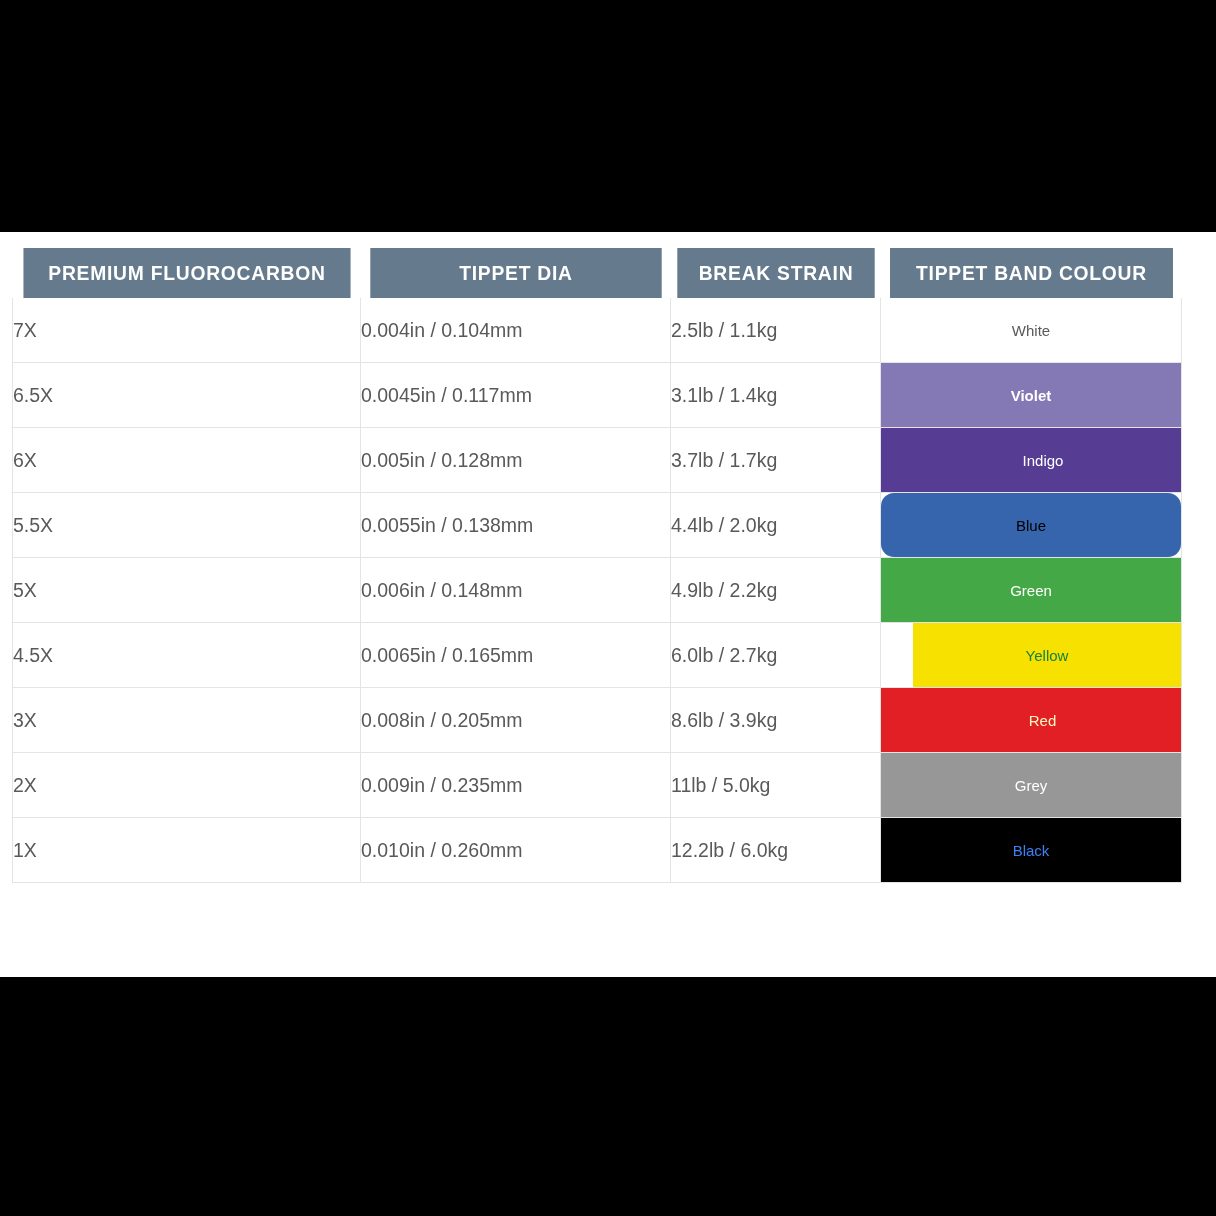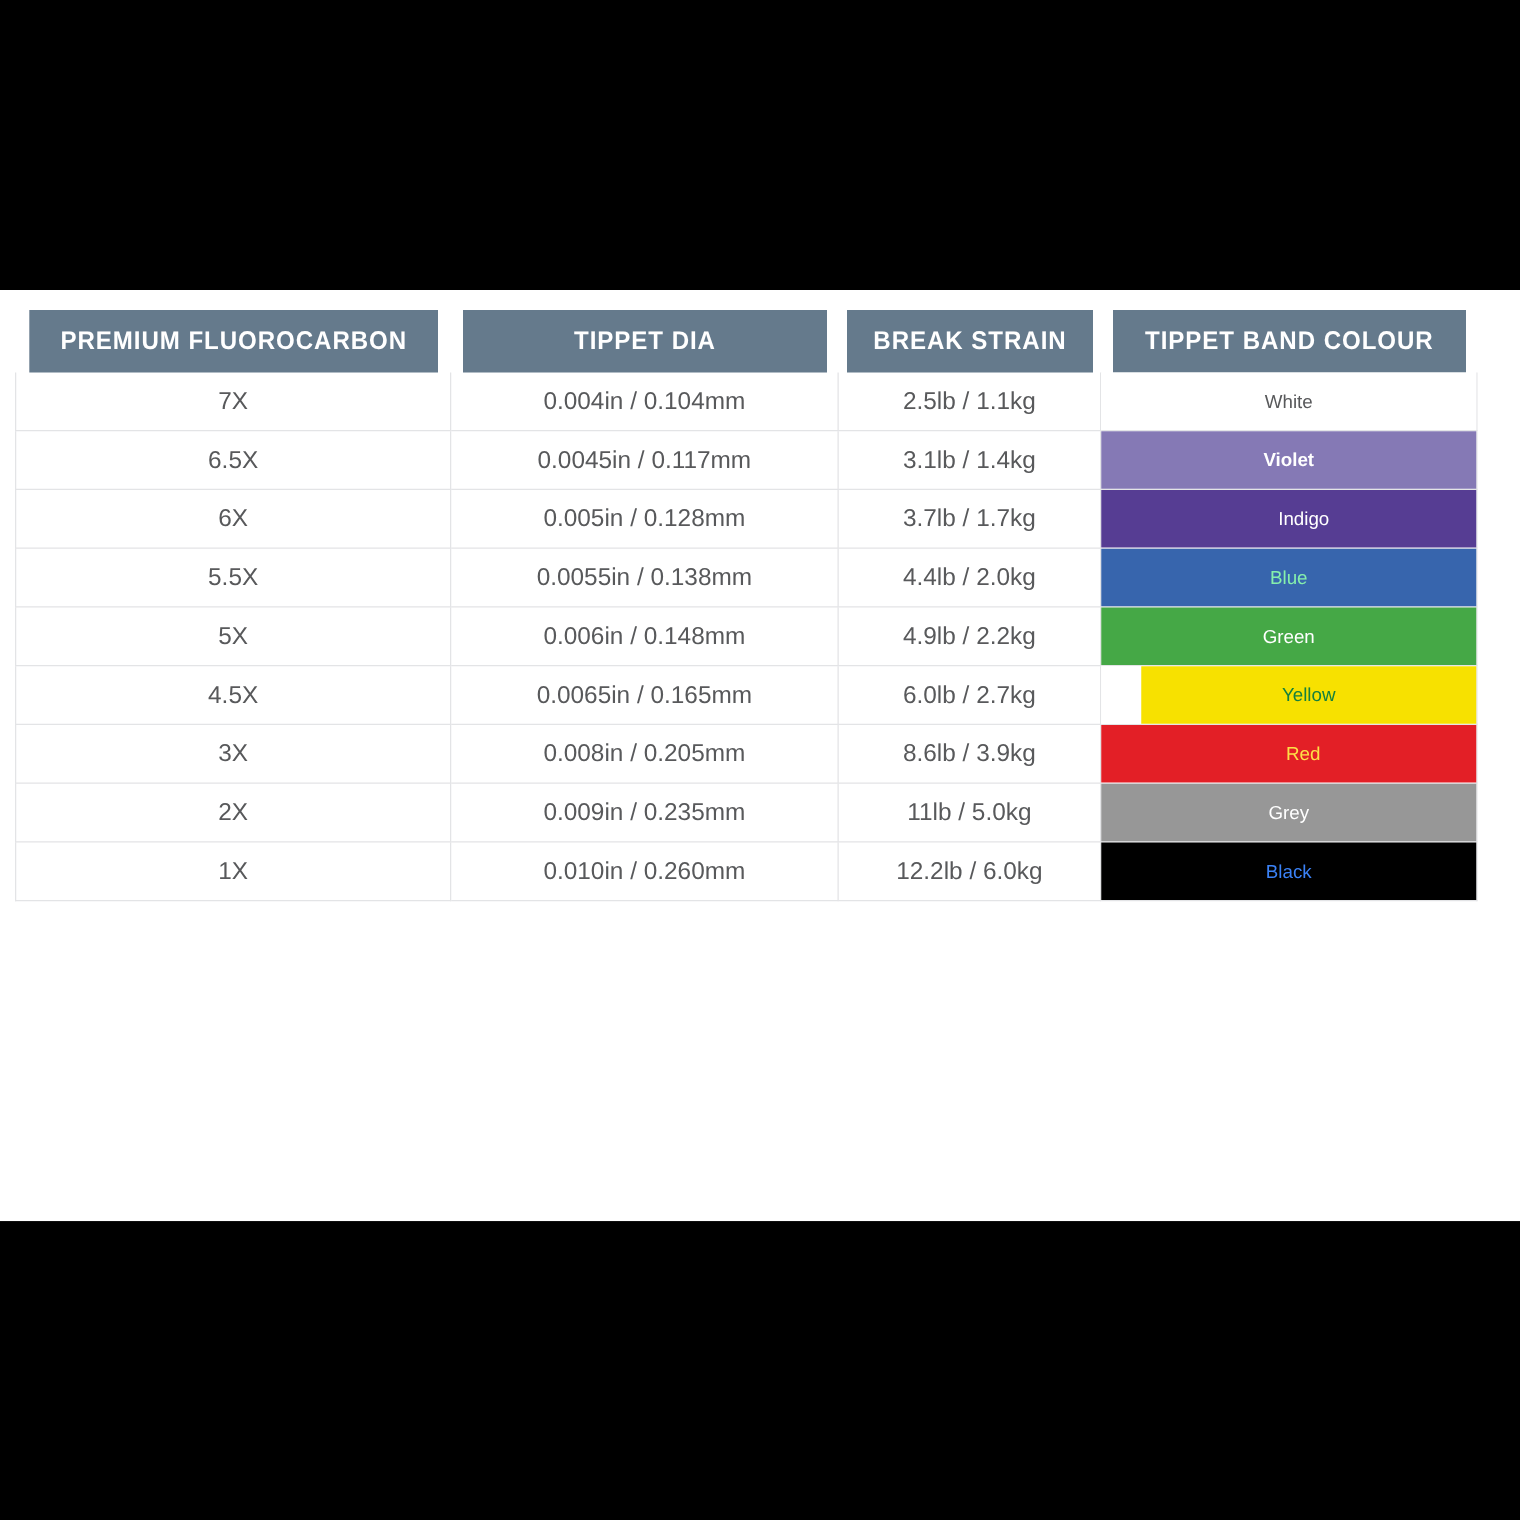--- a/index.html
+++ b/index.html
@@ -66,24 +66,23 @@
     text-align: center;
     vertical-align: middle;
     padding: 0 6px;
     border: none;
     white-space: nowrap;
     font-family: "Liberation Sans Narrow", "Liberation Sans", sans-serif;
     transform: scaleX(0.94);
   }
 
   #tippet-table tbody td {
-    height: 46px;
+    height: 64px;
     font-size: 19.5px;
     color: #58595b;
-    text-align: center;
     vertical-align: middle;
     border-right: 1px solid #e3e4e6;
     border-bottom: 1px solid #e3e4e6;
     padding: 0;
     white-space: nowrap;
     background: #ffffff;
   }
   #tippet-table tbody tr td:first-child {
     border-left: 1px solid #e3e4e6;
   }
@@ -155,21 +154,21 @@
             <td>3.7lb / 1.7kg</td>
             <td class="band">
               <div class="swatch" style="background: rgb(86, 61, 147); color: rgb(255, 255, 255); padding-left: 24px;">Indigo</div>
             </td>
           </tr>
           <tr>
             <td>5.5X</td>
             <td>0.0055in / 0.138mm</td>
             <td>4.4lb / 2.0kg</td>
             <td class="band">
-              <div class="swatch" style="background: rgb(55, 101, 173); color: #86efac;">Blue</div>
+              <div class="swatch" style="background: rgb(55, 101, 173); color: #000000; border-radius: 13px;">Blue</div>
             </td>
           </tr>
           <tr>
             <td>5X</td>
             <td>0.006in / 0.148mm</td>
             <td>4.9lb / 2.2kg</td>
             <td class="band">
               <div class="swatch" style="background: rgb(69, 168, 70); color: rgb(255, 255, 255);">Green</div>
             </td>
           </tr>
@@ -179,21 +178,21 @@
             <td>6.0lb / 2.7kg</td>
             <td class="band">
               <div class="swatch" style="background: rgb(247, 225, 0); color: #15803d; margin-left: 32px;">Yellow</div>
             </td>
           </tr>
           <tr>
             <td>3X</td>
             <td>0.008in / 0.205mm</td>
             <td>8.6lb / 3.9kg</td>
             <td class="band">
-              <div class="swatch" style="background: rgb(227, 31, 38); color: #fde047; padding-left: 23px;">Red</div>
+              <div class="swatch" style="background: rgb(227, 31, 38); color: #fef9c3; padding-left: 23px;">Red</div>
             </td>
           </tr>
           <tr>
             <td>2X</td>
             <td>0.009in / 0.235mm</td>
             <td>11lb / 5.0kg</td>
             <td class="band">
               <div class="swatch" style="background: rgb(151, 151, 151); color: rgb(255, 255, 255);">Grey</div>
             </td>
           </tr>

